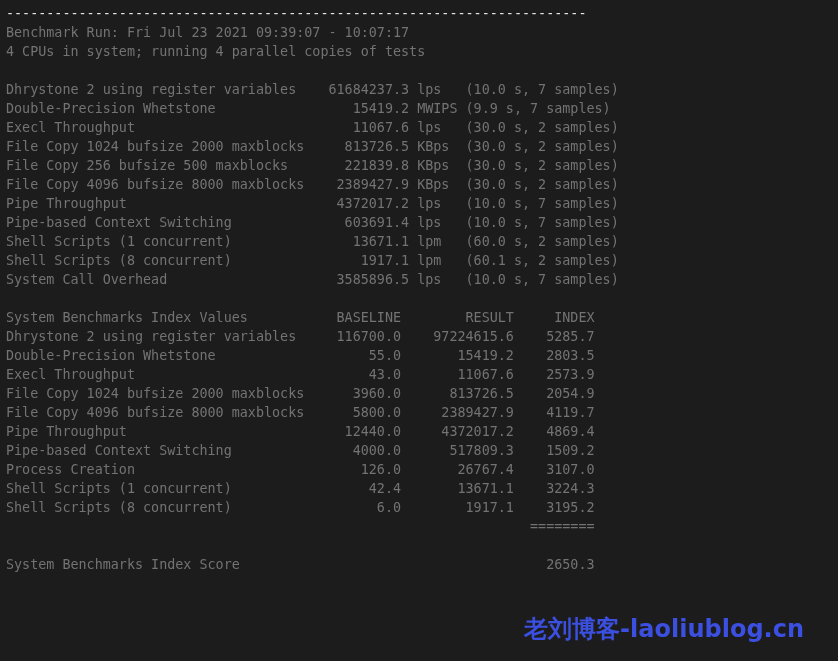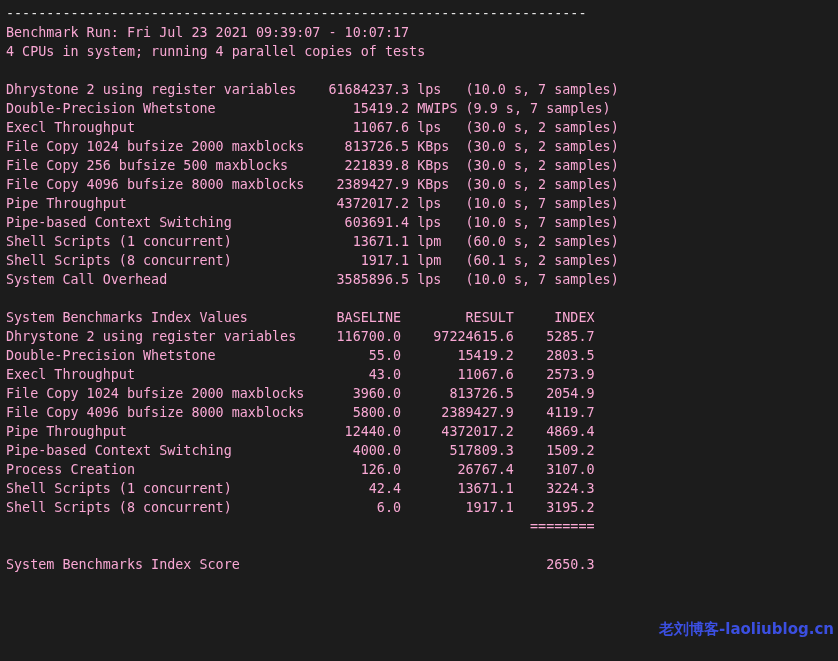--- a/index.html
+++ b/index.html
@@ -23,34 +23,34 @@
     line-height: 19px;
     padding: 4px 0 0 6px;
     box-sizing: border-box;
     letter-spacing: 0px;
   }
   .line {
     white-space: pre;
     height: 19px;
     font-size: 13.4px;
     line-height: 19px;
-    color: #f9a8d4;
+    color: #737373;
   }
   .blank {
     height: 19px;
   }
   .rule {
     color: #e4e4e4;
   }
   .watermark {
     position: absolute;
-    right: 4px;
+    right: 34px;
     bottom: 22px;
     font-family: "DejaVu Sans", "Liberation Sans", sans-serif;
-    font-size: 15px;
+    font-size: 24px;
     font-weight: bold;
     color: #3b4fe0;
     letter-spacing: 0px;
     white-space: pre;
   }
 </style>
 </head>
 <body>
 
 <div id="terminal">

